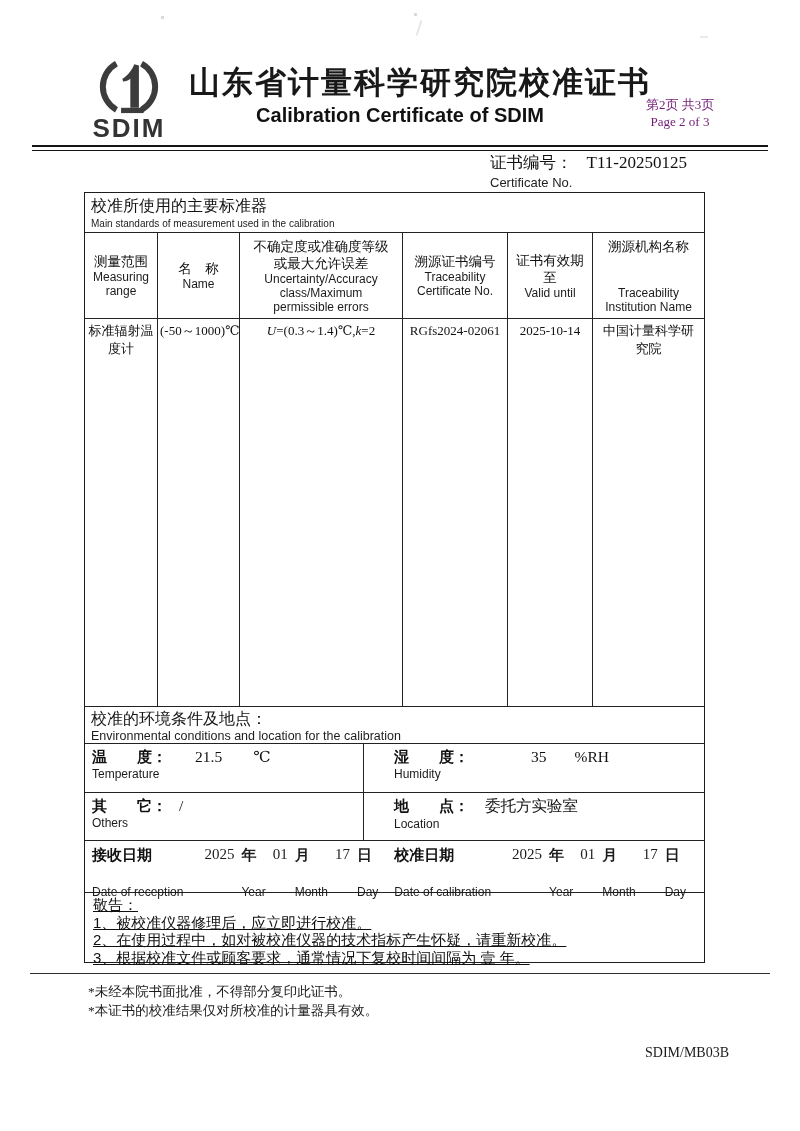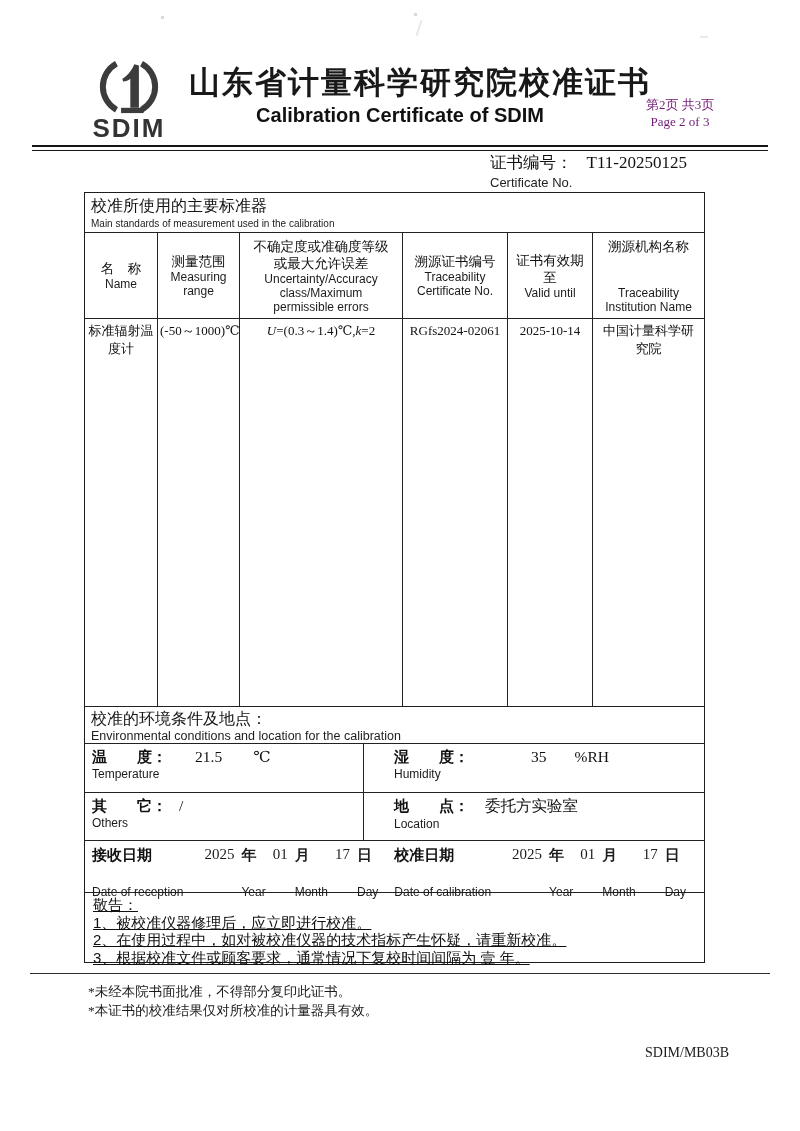--- a/index.html
+++ b/index.html
@@ -138,26 +138,26 @@
 
   <div class="main-box">
 
     <div class="sec sec-title">
       <div class="zh">校准所使用的主要标准器</div>
       <div class="en">Main standards of measurement used in the calibration</div>
     </div>
 
     <div class="sec std-grid hdr-row">
       <div>
+        <span class="zh">测量范围</span>
+        <span class="en">Measuring range</span>
+      </div>
+      <div>
         <span class="zh">名　称</span>
         <span class="en">Name</span>
-      </div>
-      <div>
-        <span class="zh">测量范围</span>
-        <span class="en">Measuring range</span>
       </div>
       <div class="col-unc">
         <span class="zh">不确定度或准确度等级或最大允许误差</span>
         <span class="en">Uncertainty/Accuracy class/Maximum permissible errors</span>
       </div>
       <div>
         <span class="zh">溯源证书编号</span>
         <span class="en">Traceability Certificate No.</span>
       </div>
       <div class="col-valid">

